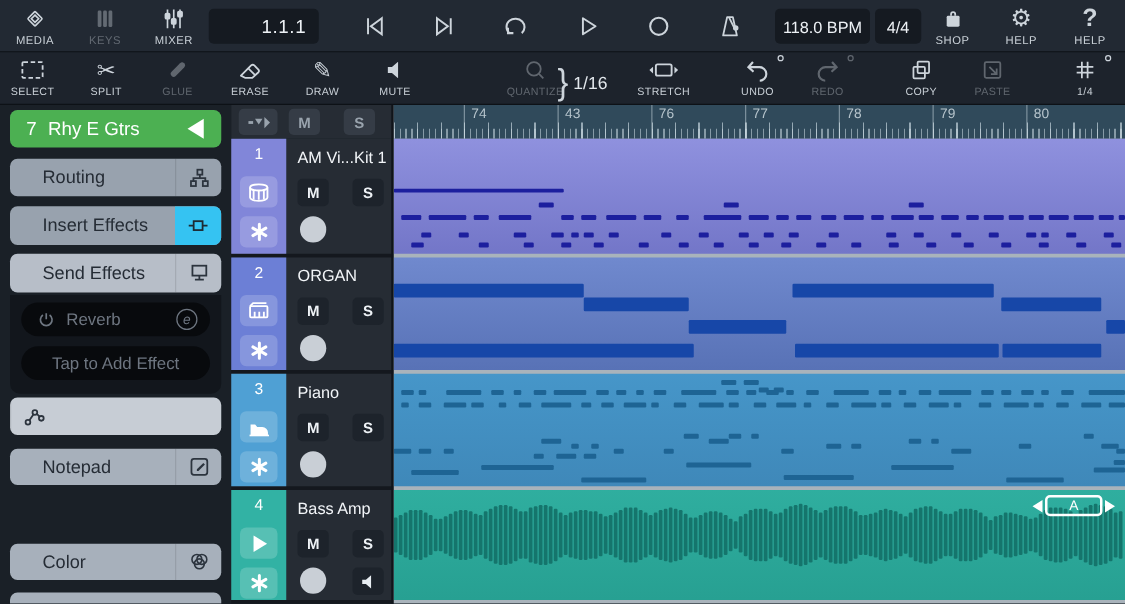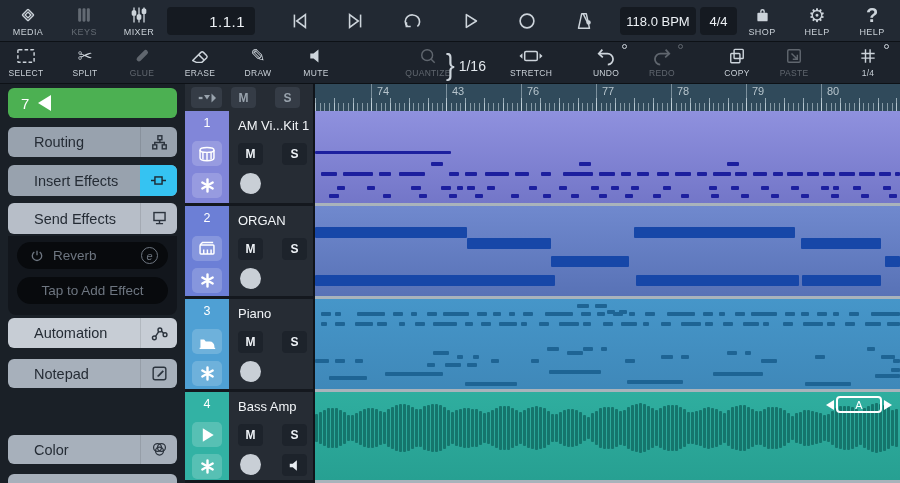--- a/index.html
+++ b/index.html
@@ -287,20 +287,21 @@
           </svg>
         <span class="badge"></span>
       </div>
       <div class="lb">1/4</div>
     </div>
   </div>
 
   <div id="sidebar">
     <div class="sb-row" id="sb-selected">
       <span class="num">7</span>
+      <span class="txt" style="padding-left:0;">Rhy E Gtrs</span>
       <span class="tri-left"></span>
     </div>
 
     <div class="sb-row" style="top:43px;height:30px;background:#98a2ae;">
       <span class="txt">Routing</span>
       <span class="icbox">
         <svg width="19" height="19" viewBox="0 0 24 24" fill="none" stroke="#2c343e" stroke-width="1.8">
             <rect x="10" y="3.5" width="5" height="5"></rect>
             <rect x="3.5" y="15" width="5" height="5"></rect>
             <rect x="15.5" y="15" width="5" height="5"></rect>
@@ -337,21 +338,20 @@
           </svg>
         <span class="nm">Reverb</span>
         <span style="width:17px;height:17px;border:1.6px solid #6e7681;border-radius:50%;color:#6e7681;font-size:11px;font-style:italic;display:flex;align-items:center;justify-content:center;margin-right:10px;">e</span>
       </div>
       <div class="fx-pill fx-add" style="top:41px;">
         <span class="nm">Tap to Add Effect</span>
       </div>
     </div>
 
     <div class="sb-row" style="top:234px;height:30px;background:#c7cdd5;">
-      <span class="txt">Automation</span>
       <span class="icbox">
         <svg width="19" height="19" viewBox="0 0 24 24" fill="none" stroke="#2c343e" stroke-width="1.8">
             <circle cx="5.5" cy="17.5" r="2.4"></circle>
             <circle cx="12.5" cy="7.5" r="2.4"></circle>
             <circle cx="19" cy="13.5" r="2.4"></circle>
             <path d="M7 15.5l4-6M14.5 9l3 3"></path>
           </svg>
       </span>
     </div>
 

